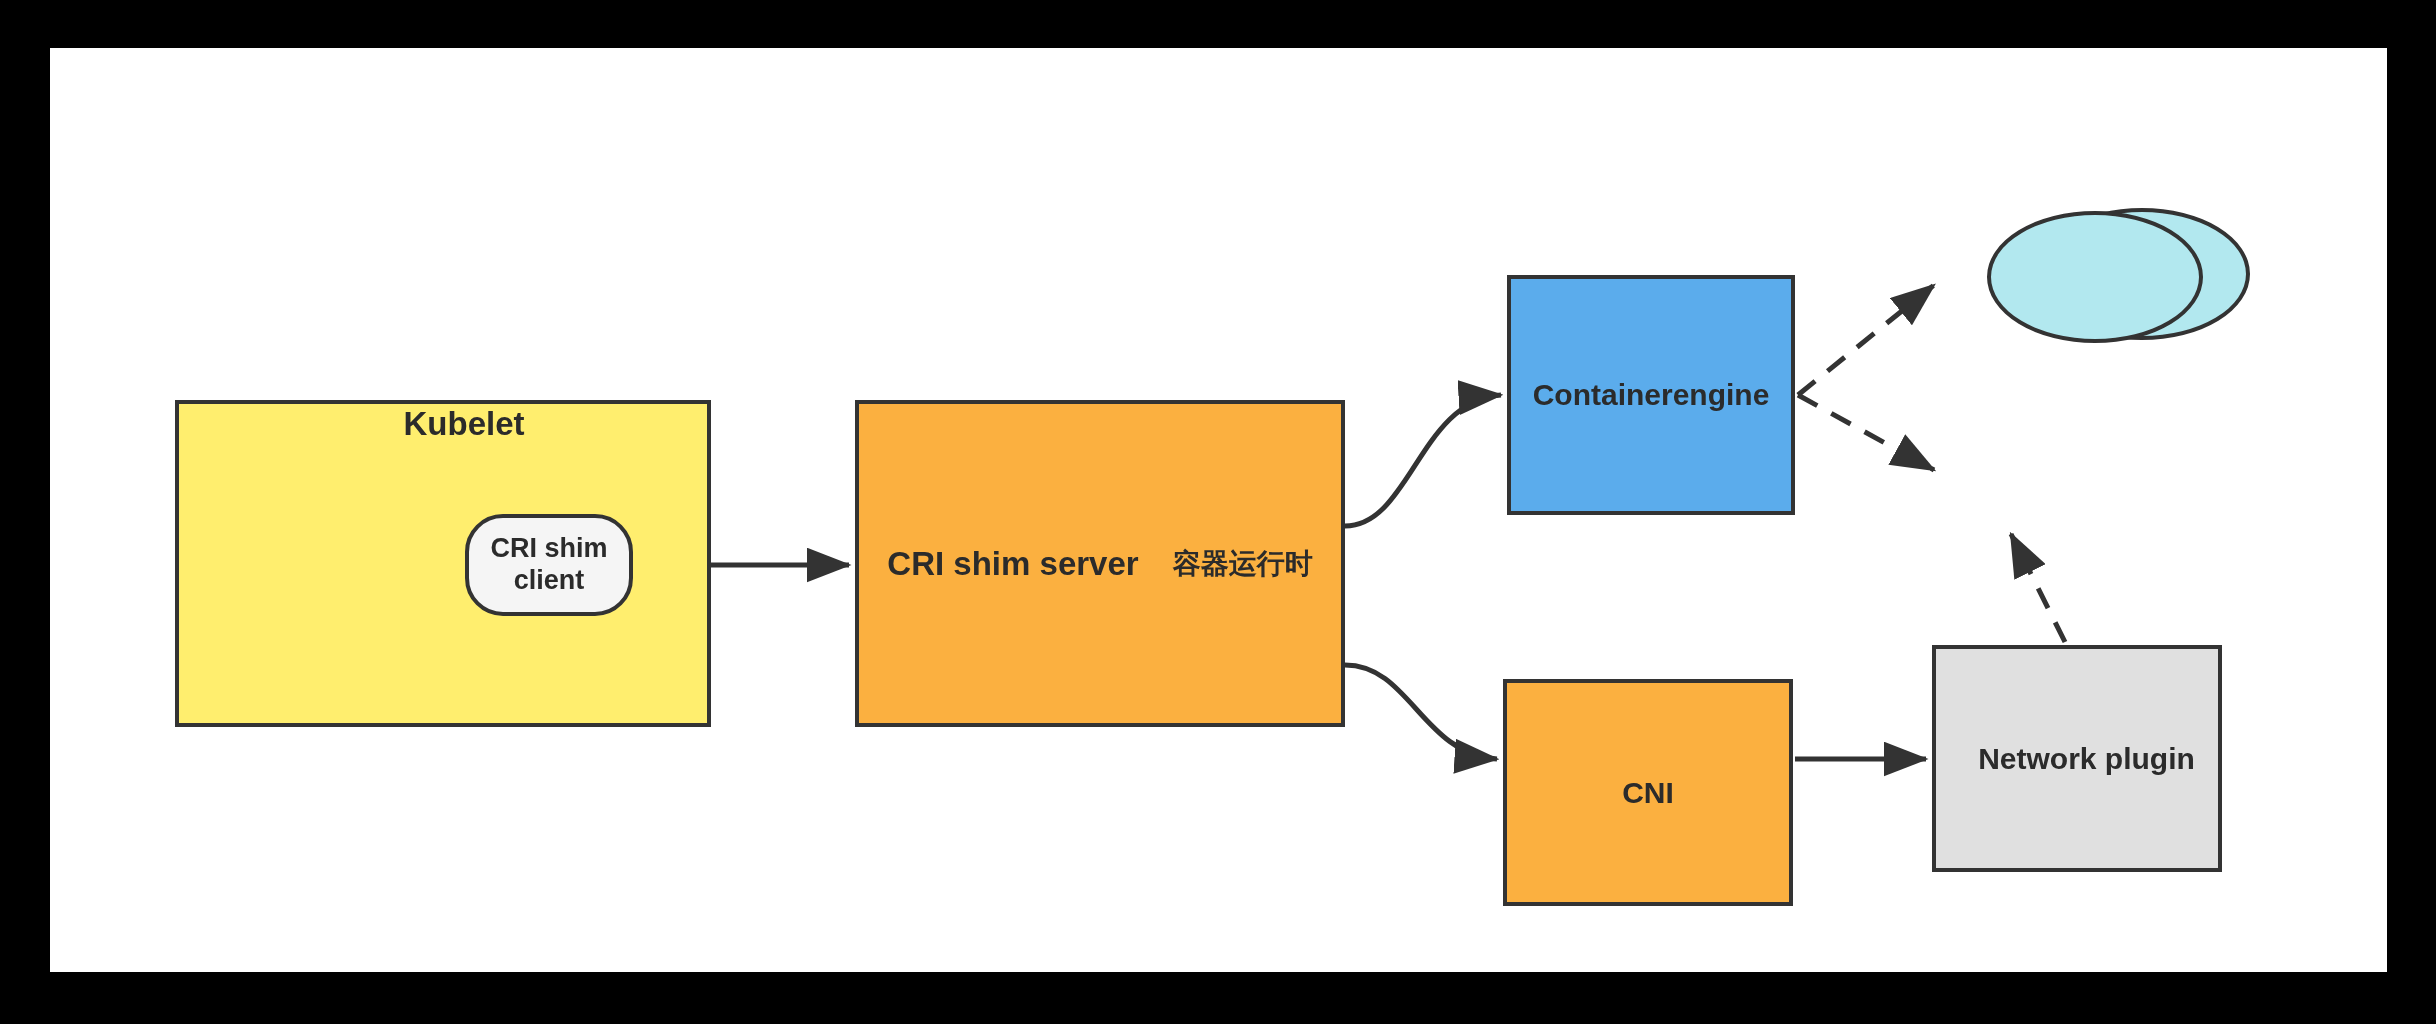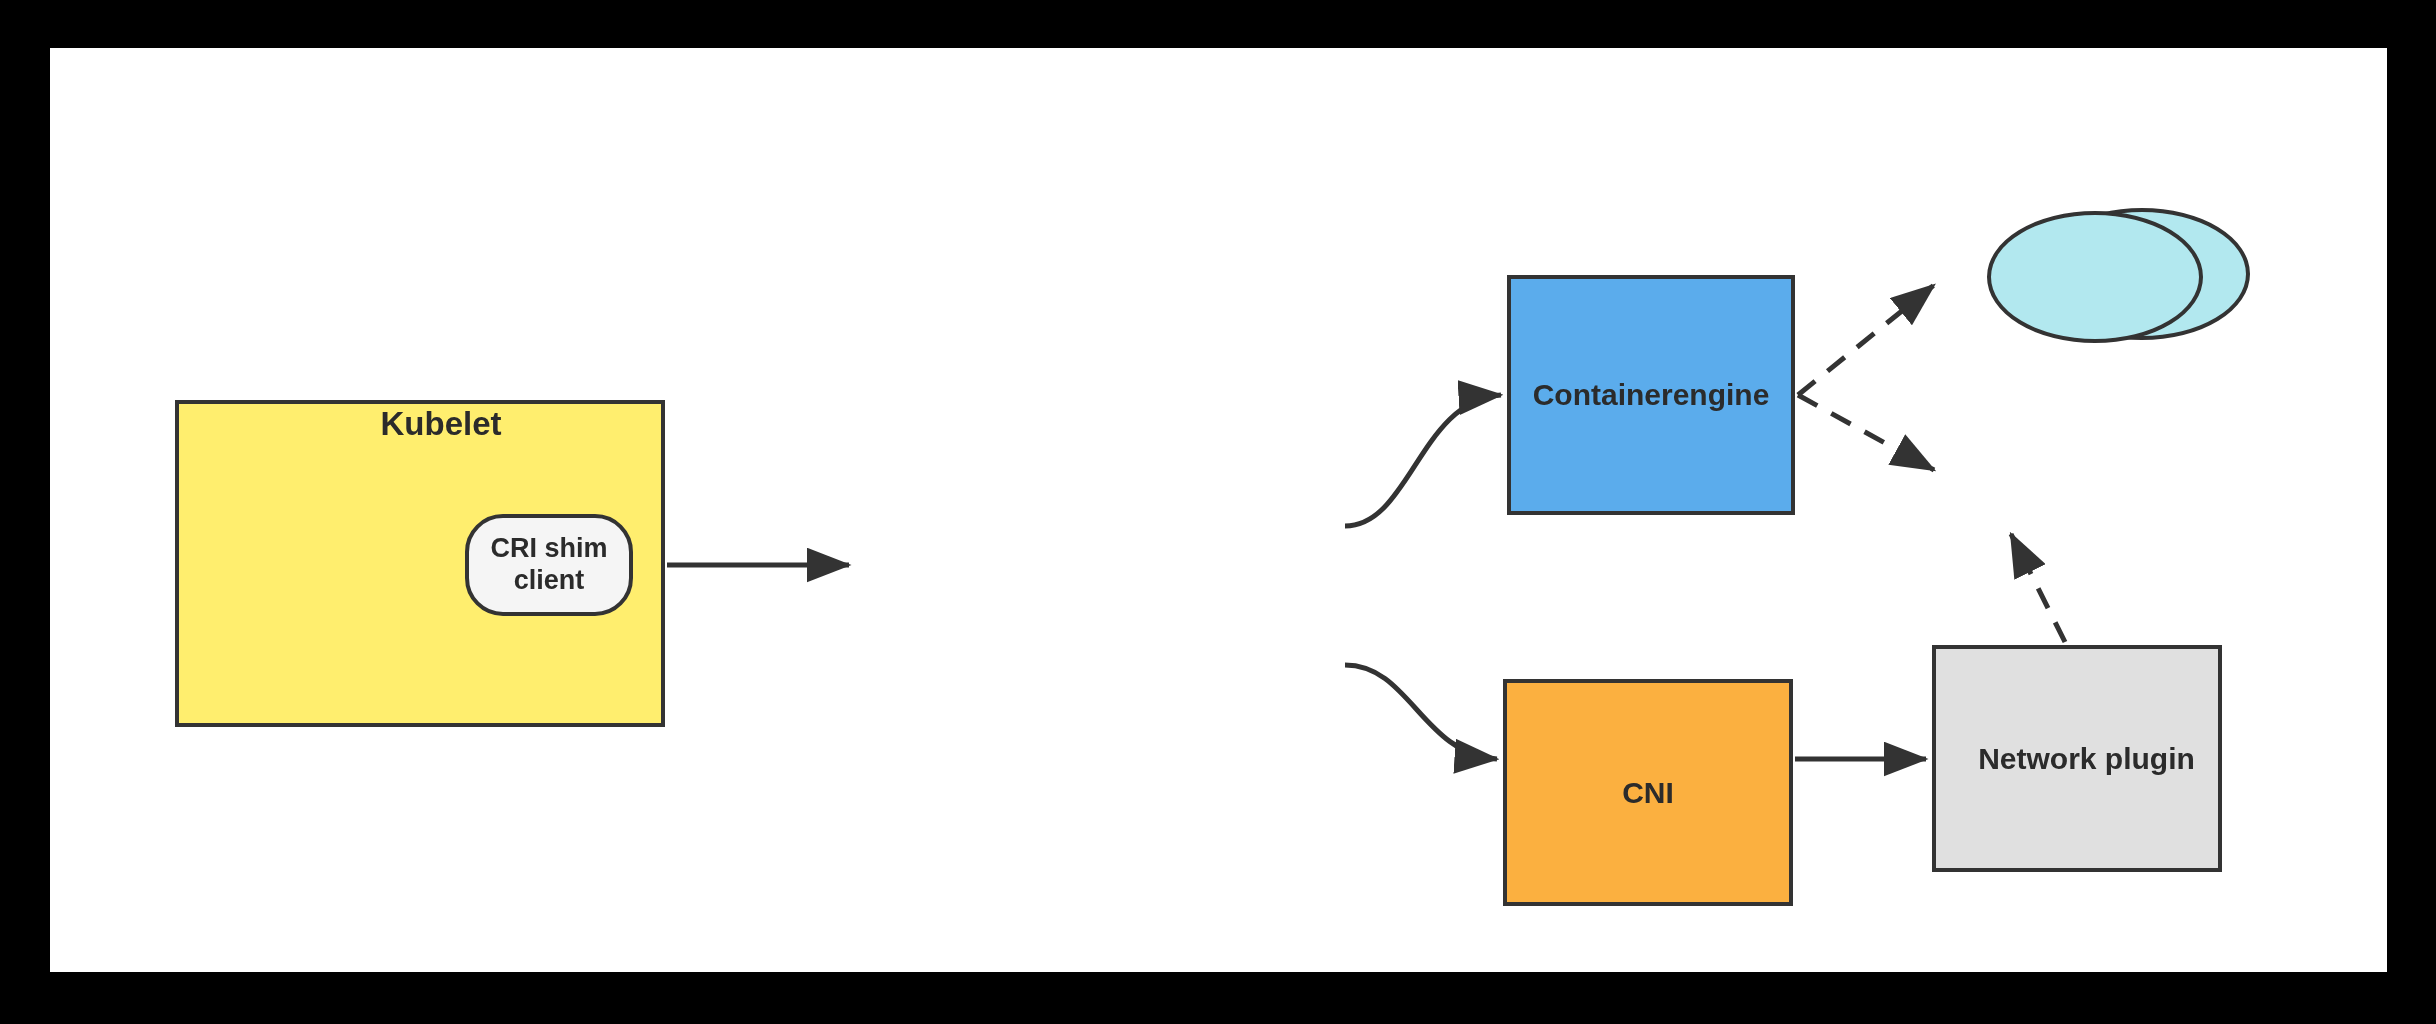--- a/index.html
+++ b/index.html
@@ -56,21 +56,21 @@
     align-items: center;
     justify-content: center;
     color: #2b2b2b;
     font-weight: bold;
     text-align: center;
     line-height: 1.2;
   }
 
   .node-kubelet {
     left: 125px;  top: 352px;
-    width: 490px; height: 327px;
+    width: 536px; height: 327px;
     background: #ffee6e;
     align-items: flex-start;
     justify-content: center;
     padding-left: 42px;
     font-size: 33px;
   }
 
   .node-shim-server {
     left: 805px;  top: 352px;
     width: 490px; height: 327px;
@@ -192,20 +192,24 @@
         <span>Kubelet</span>
       </div>
 
       <div class="pill pill-shim-client">
         <span>
           <span>CRI shim</span><br>
           <span>client</span>
         </span>
       </div>
 
+      <div class="node node-shim-server">
+        <span>CRI shim server</span>
+        <span class="subtitle">容器运行时</span>
+      </div>
 
       <div class="node node-container-engine">
         <span>Container</span>
         <span>engine</span>
       </div>
 
       <div class="node node-cni">
         <span>CNI</span>
       </div>
 

